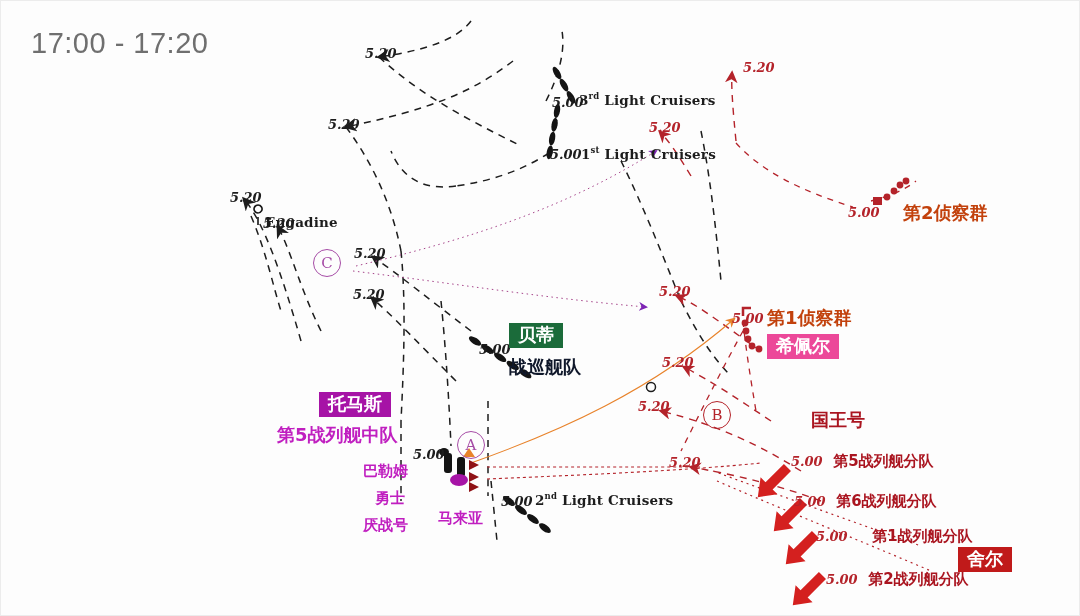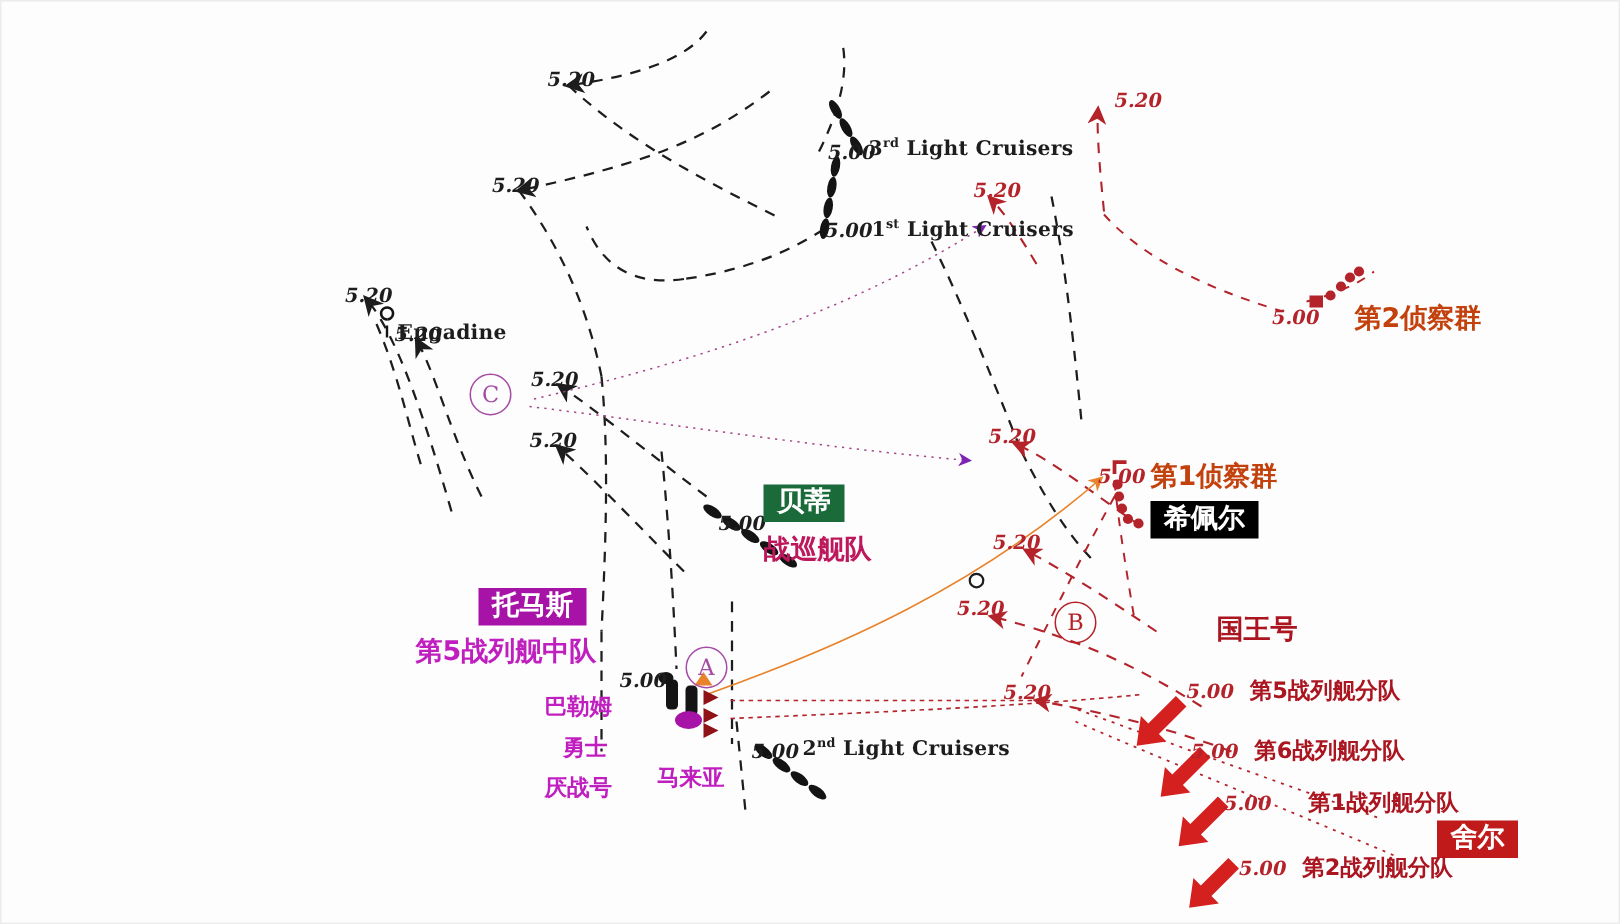--- a/index.html
+++ b/index.html
@@ -35,43 +35,44 @@
   }
   .hand-en sup{font-size:8.5px;}
 
   
   .cn{font-family:"DejaVu Sans",sans-serif;font-weight:bold;font-size:18px;}
   .cn-sm{font-size:15px;}
   .box{
     display:inline-block;padding:3px 9px 4px;color:#fff;
     font-family:"DejaVu Sans",sans-serif;font-weight:bold;font-size:18px;
   }
-  .c-green{color:#be185d;}
+  .c-green{color:#0f172a;}
   .c-purple{color:#c01fc0;}
   .c-orange{color:#c2410c;}
   .c-red{color:#aa1520;}
   .bg-green{background:#1b6b3a;}
   .bg-purple{background:#a613a6;}
-  .bg-orange{background:#000000;}
+  .bg-orange{background:#ec4899;}
   .bg-red{background:#c01a1a;}
 
   
   .circ{
     position:absolute;width:26px;height:26px;border-radius:50%;
     border:1.6px solid currentColor;display:flex;align-items:center;justify-content:center;
     font-family:"DejaVu Serif",serif;font-size:15px;font-weight:normal;background:transparent;
   }
   .circ-purple{color:#a64ca6;}
   .circ-red{color:#b4232a;}
 </style>
 </head>
 <body>
 
 <div id="map">
 
+  <div class="lbl title">17:00 - 17:20</div>
 
   <svg id="svg-layer" viewBox="0 0 1080 616">
     <defs>
       <marker id="ah-blk" markerWidth="9" markerHeight="9" refX="7" refY="4.5" orient="auto">
         <path d="M0,0 L9,4.5 L0,9 L2.6,4.5 Z" fill="#1d1d1d"></path>
       </marker>
       <marker id="ah-red" markerWidth="9" markerHeight="9" refX="7" refY="4.5" orient="auto">
         <path d="M0,0 L9,4.5 L0,9 L2.6,4.5 Z" fill="#b4232a"></path>
       </marker>
       <marker id="ah-pur" markerWidth="9" markerHeight="9" refX="7" refY="4.5" orient="auto">

